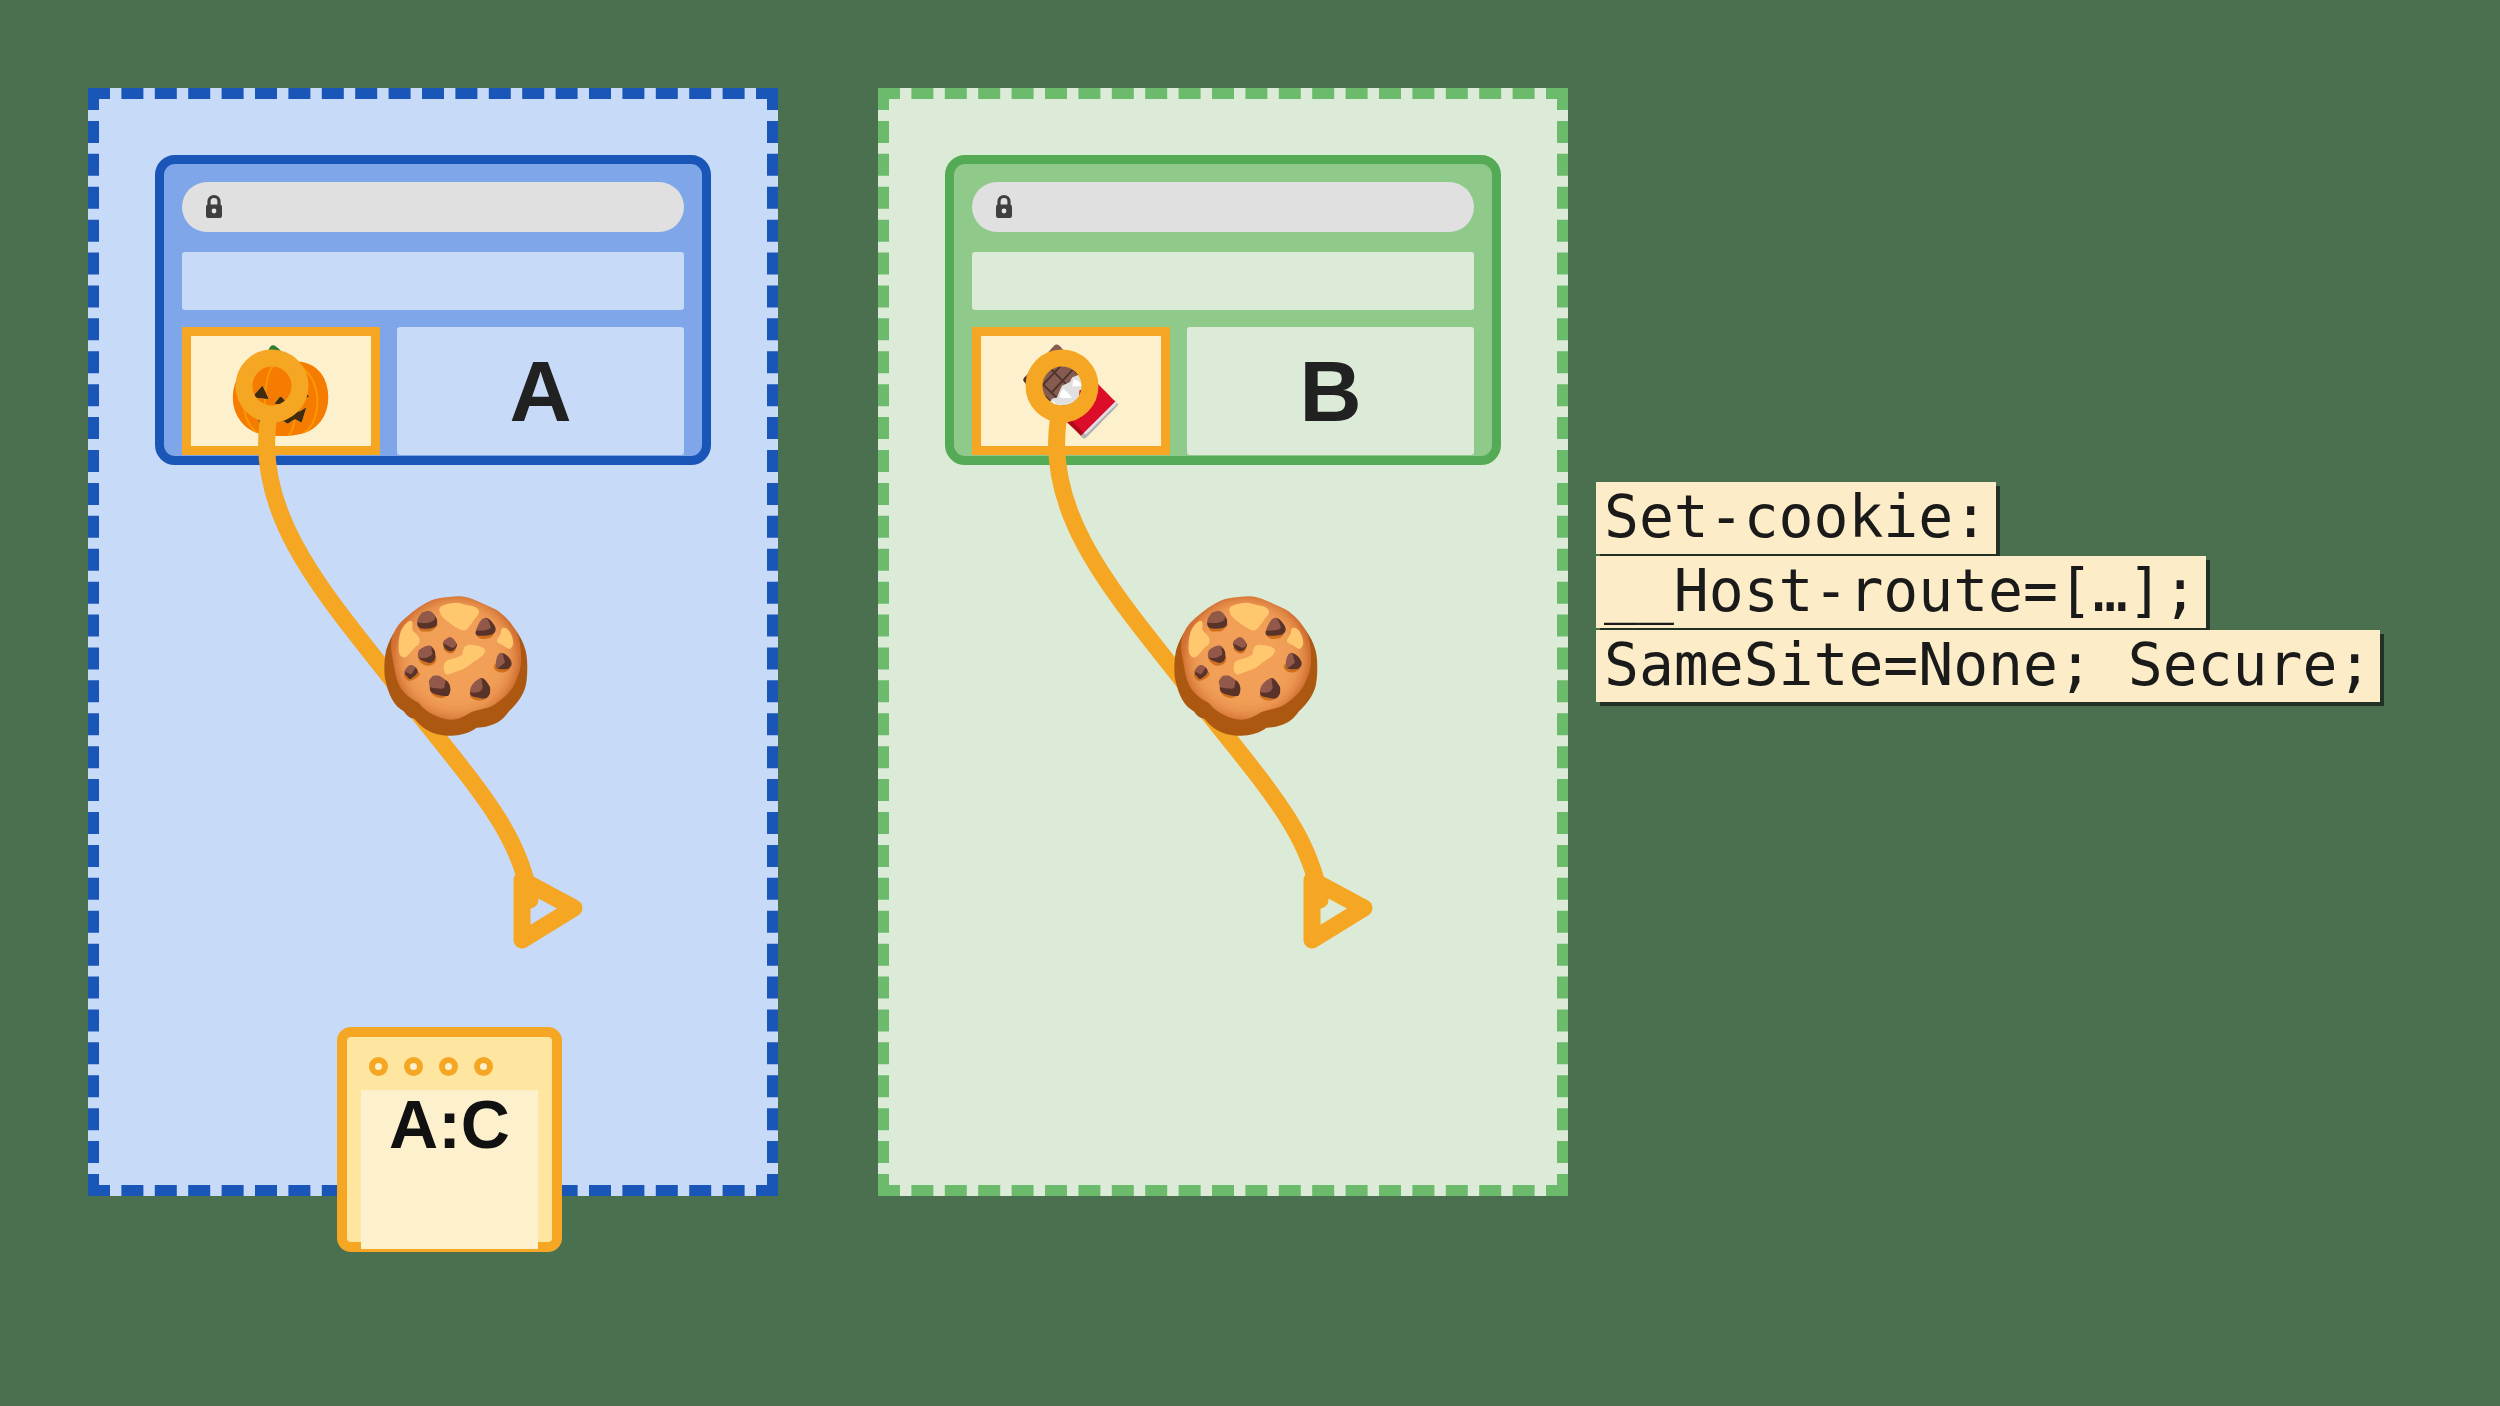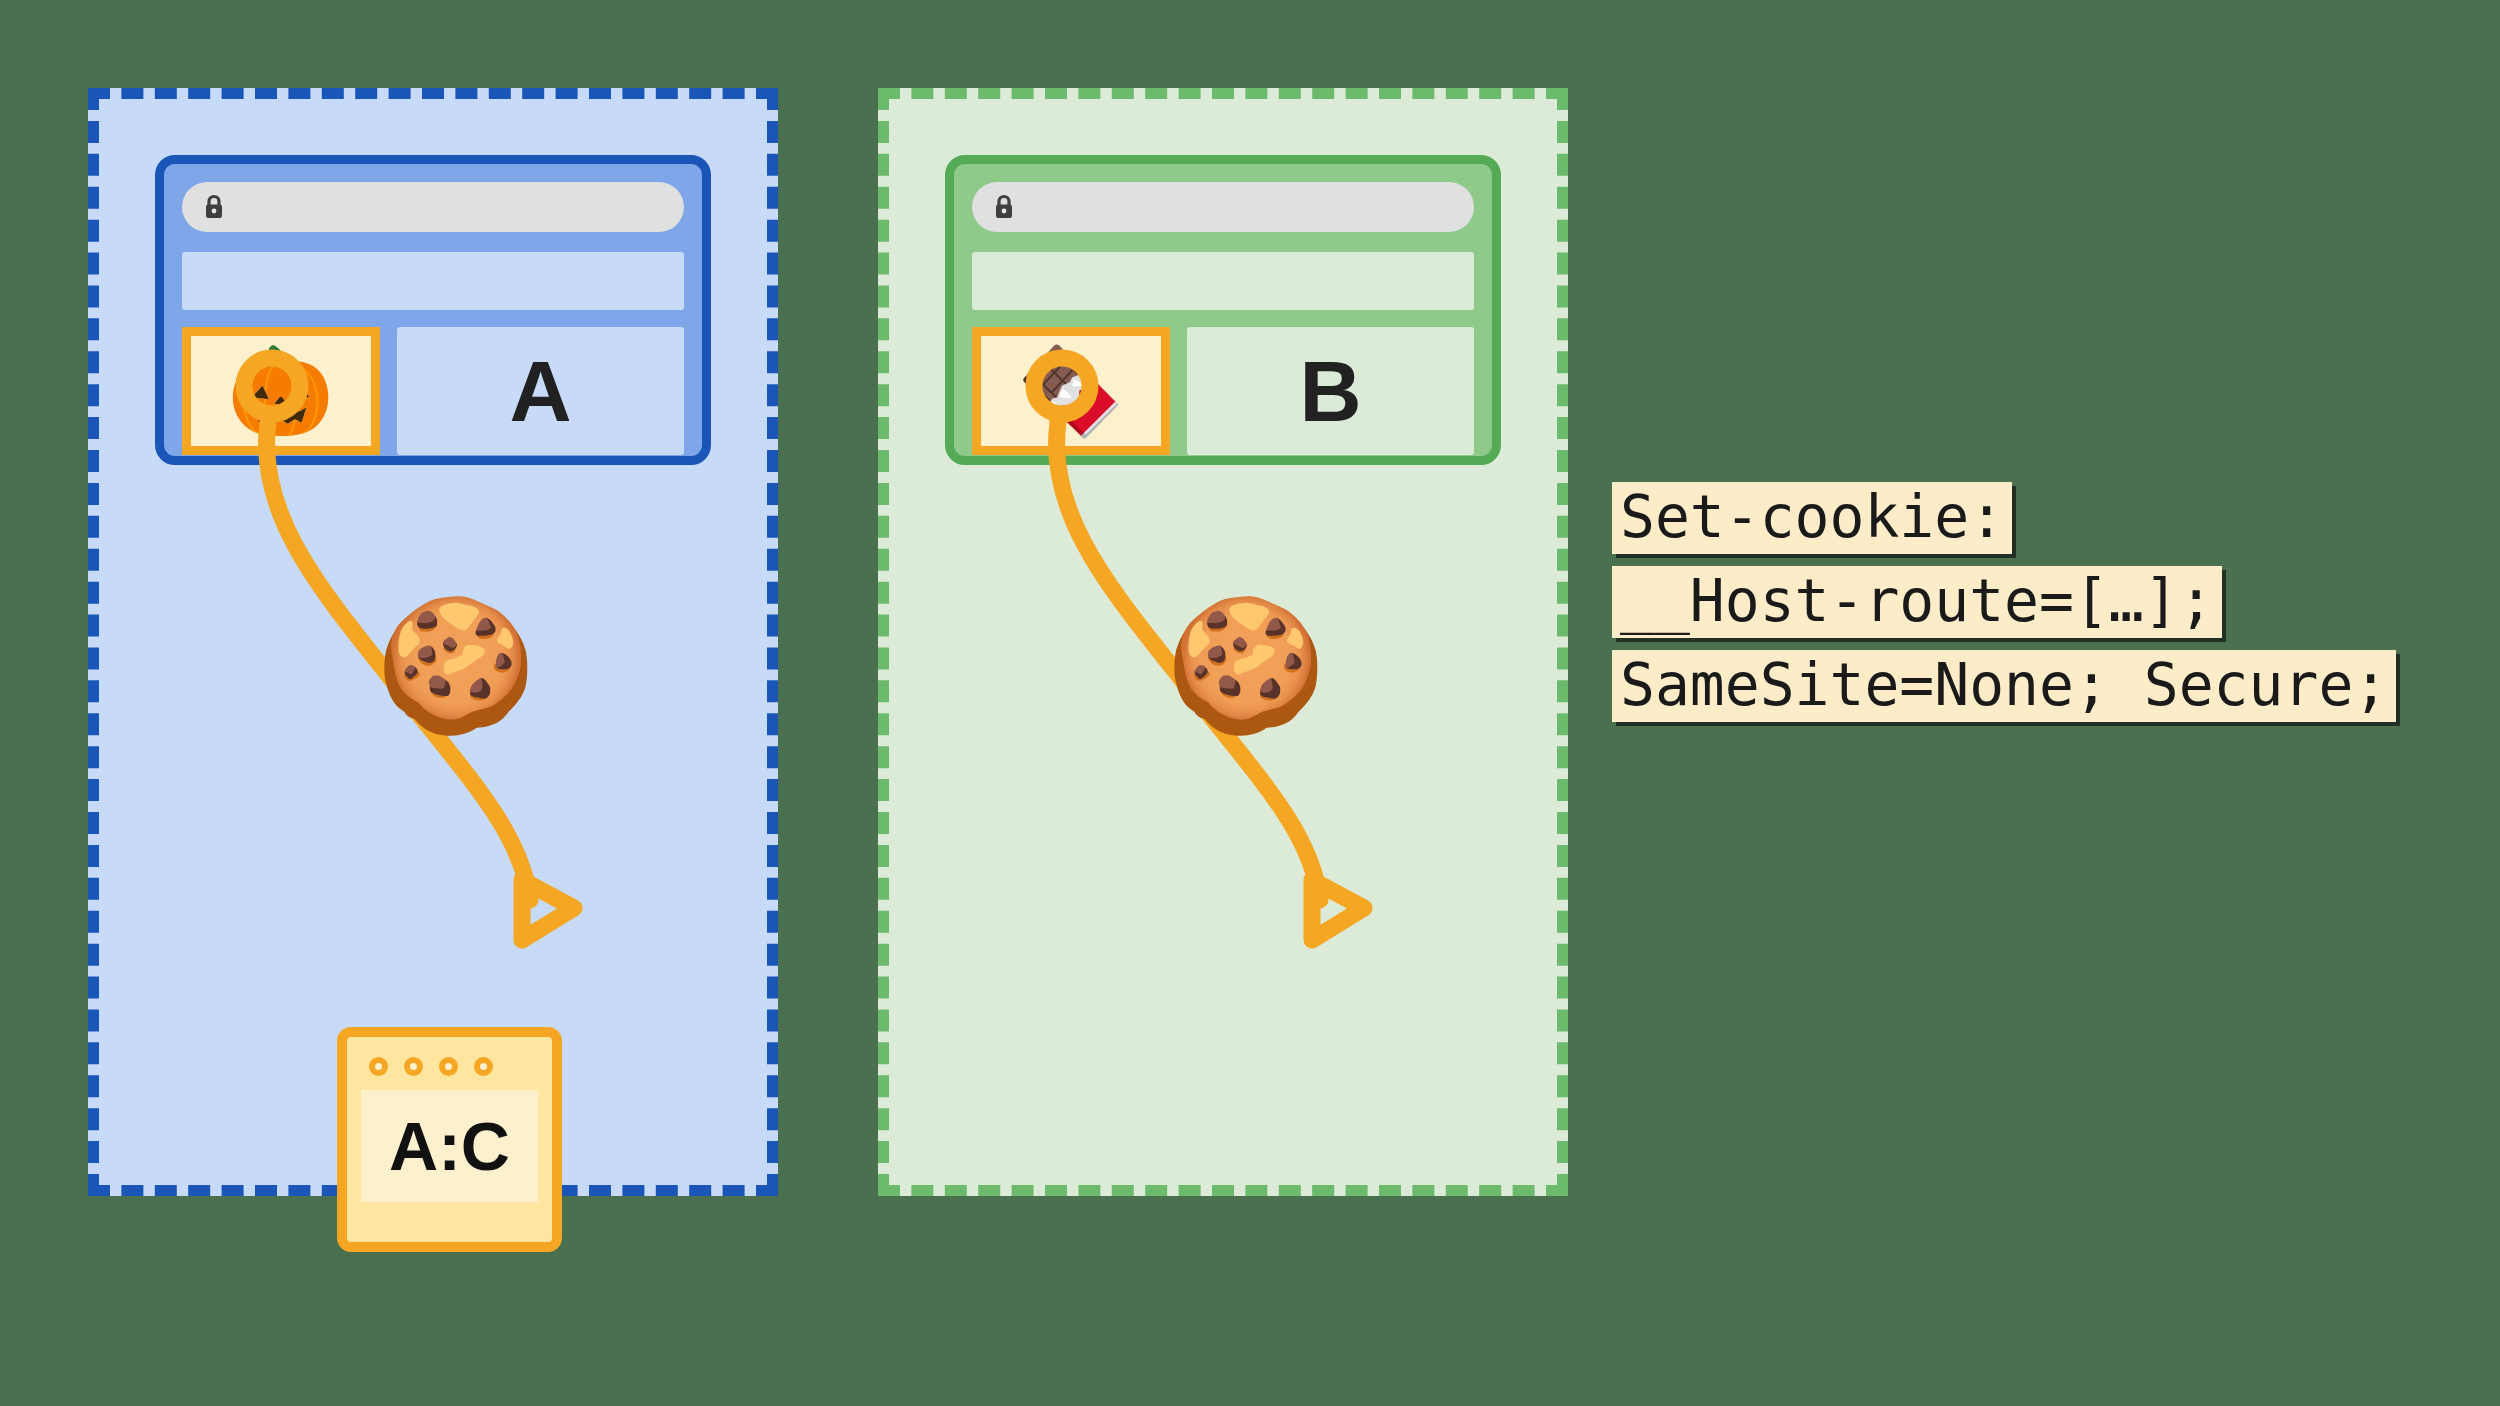--- a/index.html
+++ b/index.html
@@ -120,39 +120,38 @@
   }
   .store-dots i{
     width:19px;height:19px;border-radius:50%;
     box-sizing:border-box;
     border:6px solid #f5a623;
     background:#fdf0cd;
     display:block;
   }
   .store-screen{
     margin-top:14px;
-    height:112px;
+    height:159px;
     background:#fdf0cd;
-    display:flex;align-items:center;justify-content:center;
+    display:flex;align-items:flex-start;justify-content:center;
   }
   .store-label{
     font-size:68px;font-weight:bold;color:#111;line-height:1;
   }
 
   
   .wires{position:absolute;inset:0;z-index:2;pointer-events:none;}
 
   
   .code-block{
     position:absolute;
     left:1596px;top:482px;
     display:flex;flex-direction:column;
     align-items:flex-start;
-    gap:12px;
-    margin-left:16px;
+    gap:2px;
   }
   .code-line{
     background:#fcedc8;
     color:#1a1a1a;
     font-family:"DejaVu Sans Mono", monospace;
     font-size:58px;
     line-height:1.14;
     padding:2px 8px 4px 8px;
     white-space:pre;
     box-shadow:4px 4px 0 rgba(0,0,0,.55);

